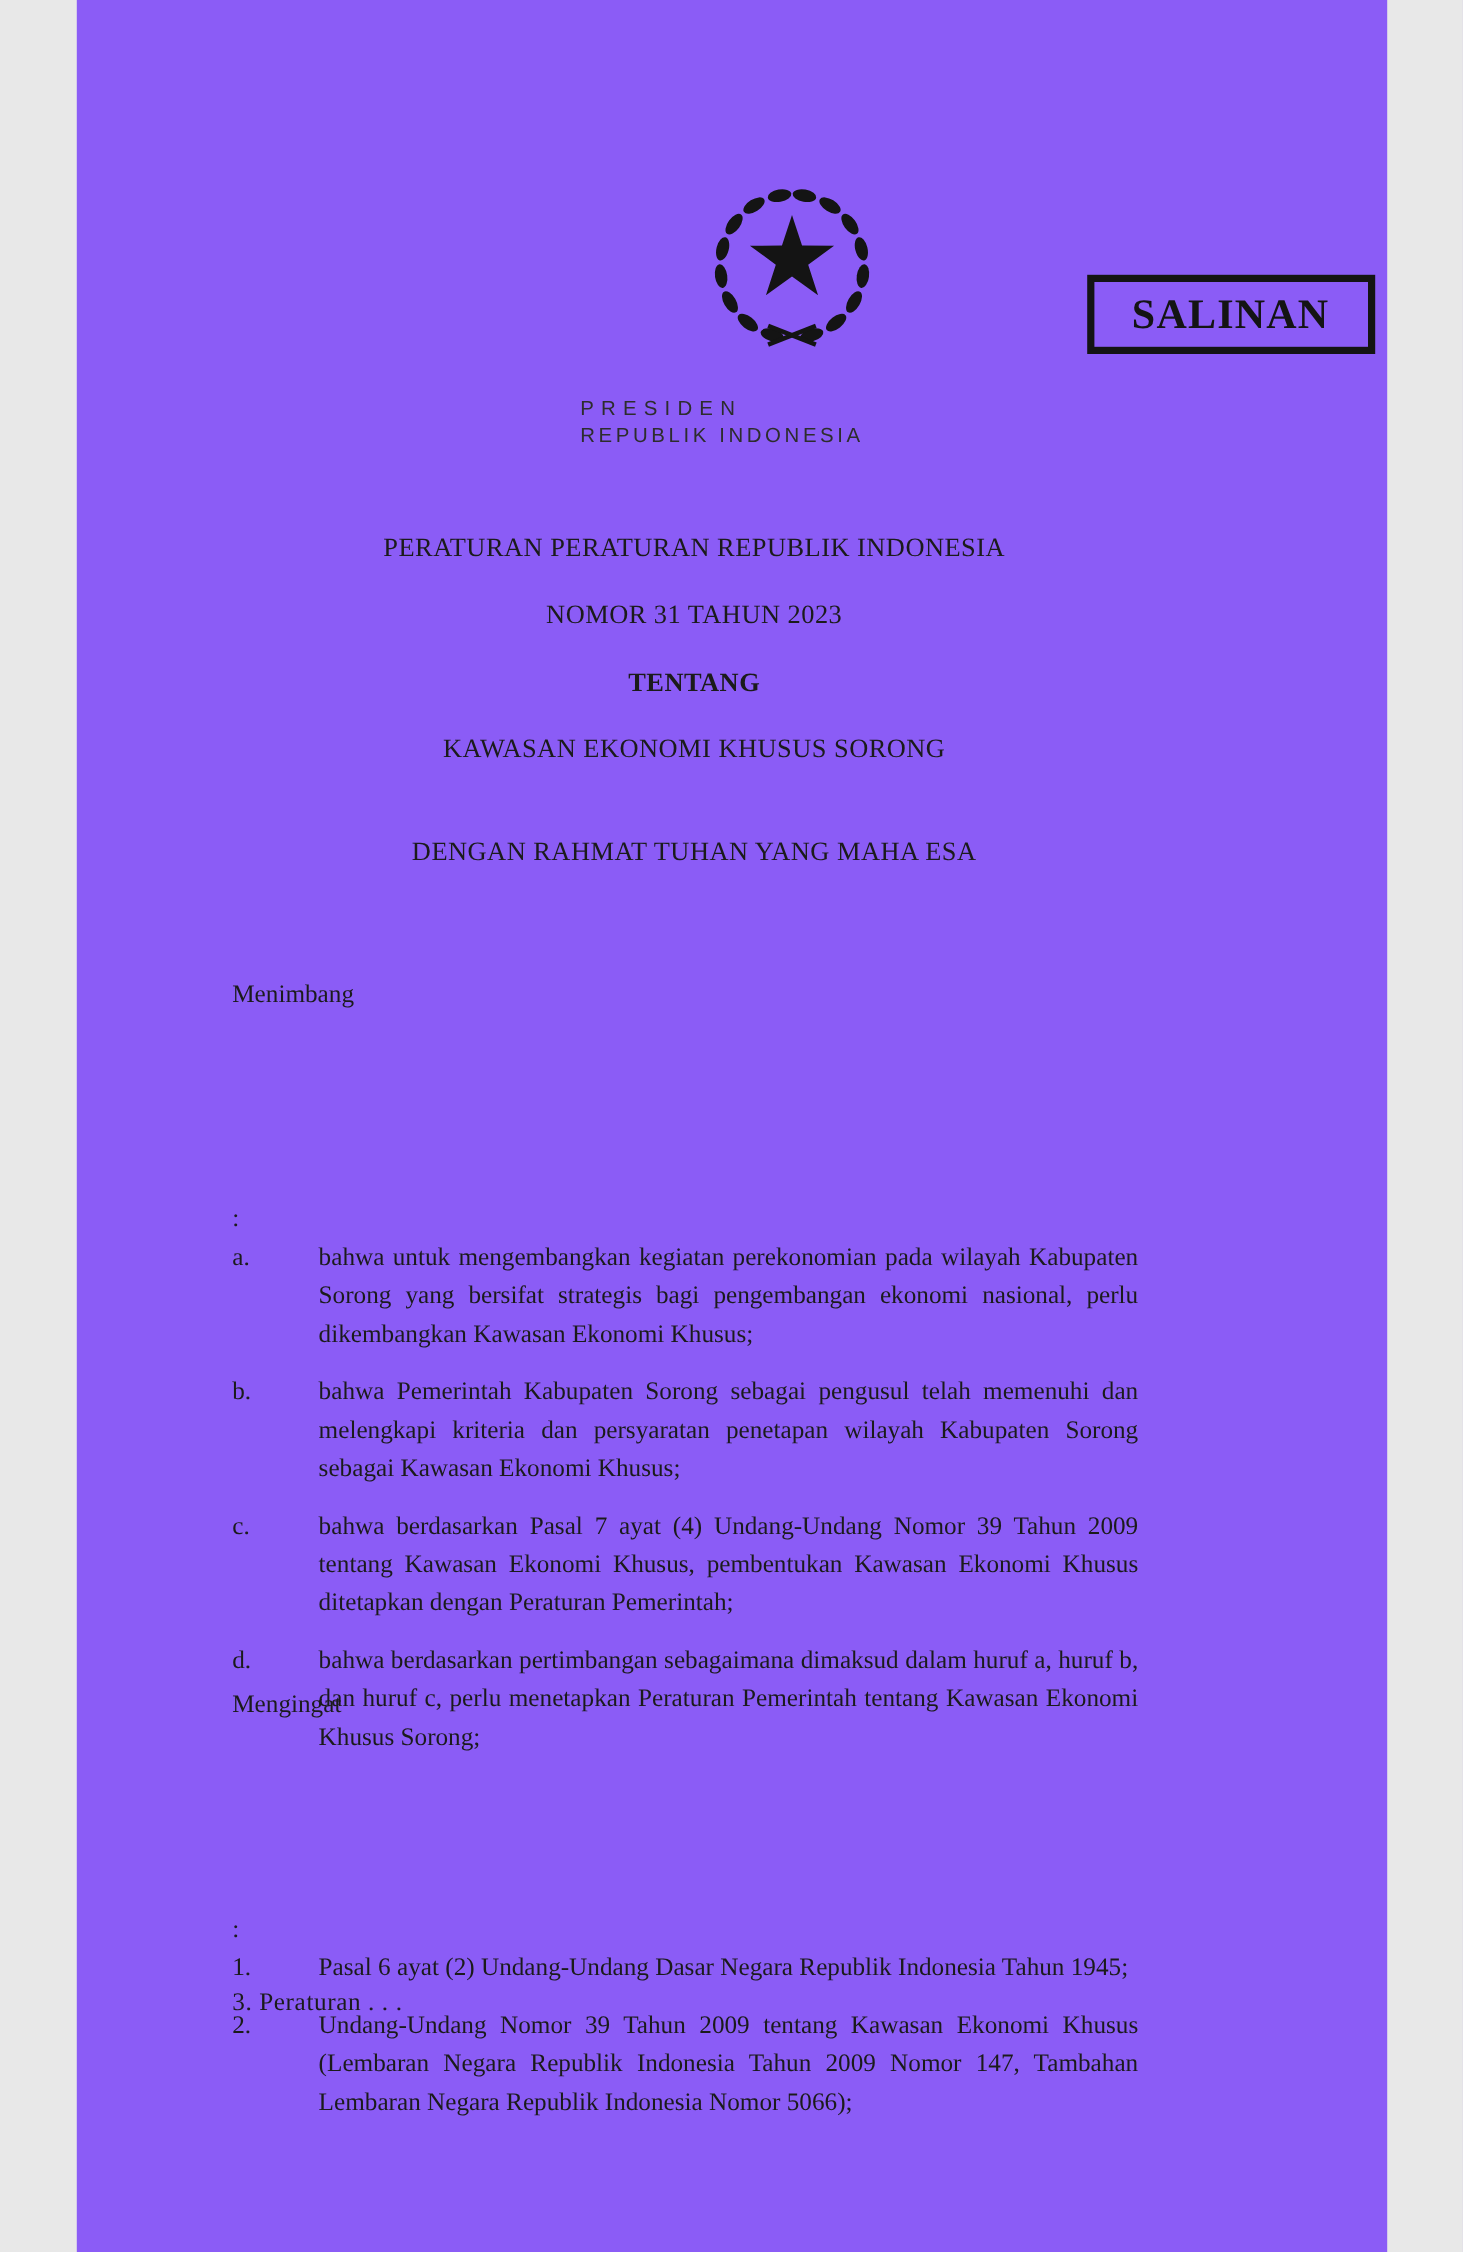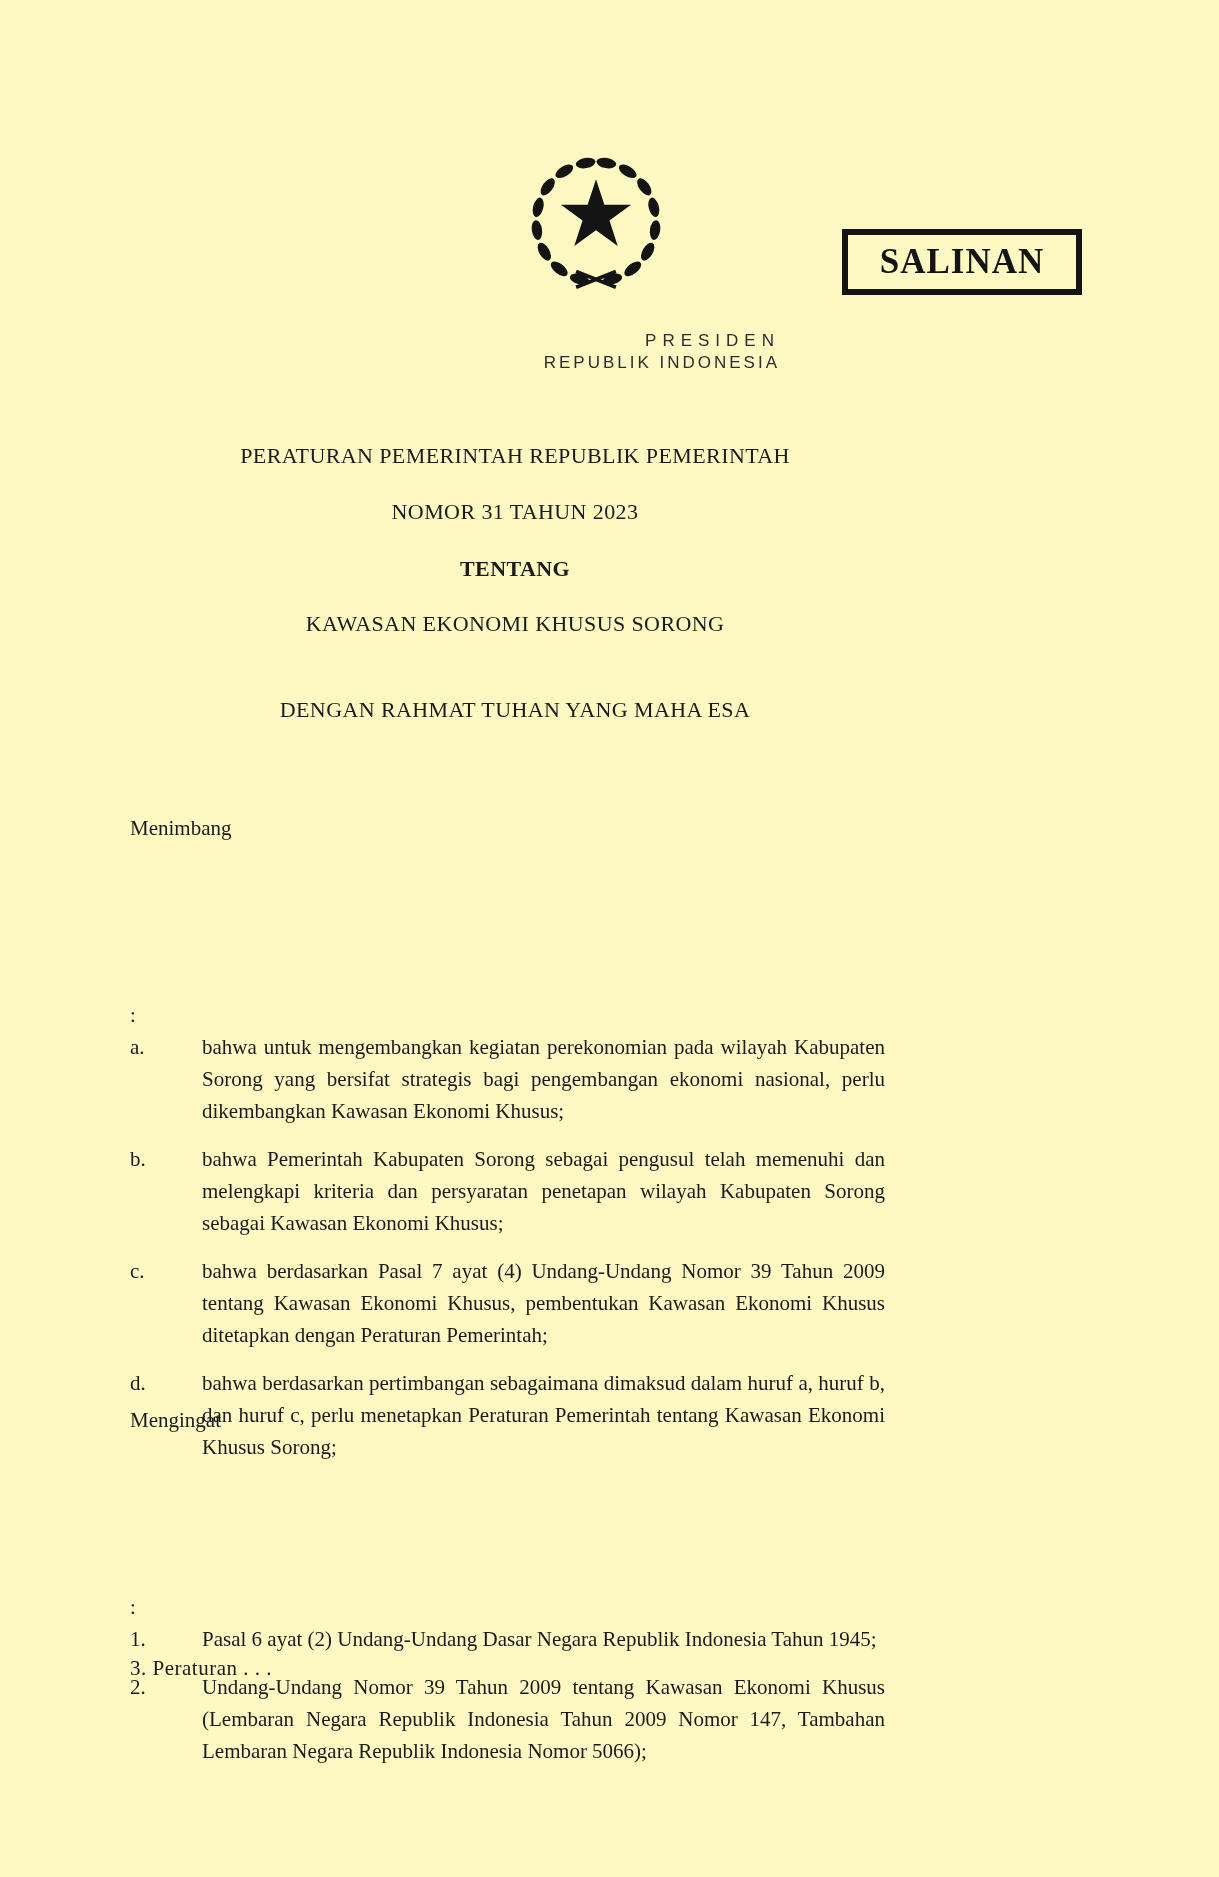--- a/index.html
+++ b/index.html
@@ -1,21 +1,21 @@
 <!DOCTYPE html>
 <html><head>
 <meta charset="utf-8">
 <style>
   html, body { margin: 0; padding: 0; background: #e8e8e8; }
   .page {
     position: relative;
-    width: 1219px;
+    width: 1092px;
     height: 1877px;
     margin: 0 auto;
-    background: #fef9c3;
+    background: #8b5cf6;
     font-family: "Liberation Serif", serif;
     color: #1b1b1b;
     overflow: hidden;
   }
 
   
   .emblem {
     position: absolute;
     left: 525px;
     top: 143px;
@@ -23,21 +23,21 @@
     height: 152px;
   }
   .emblem svg { width: 100%; height: 100%; }
 
   
   .letterhead {
     position: absolute;
     left: 420px;
     top: 330px;
     width: 360px;
-    text-align: right;
+    text-align: left;
     font-family: "Liberation Sans", sans-serif;
     color: #2d2d2d;
   }
   .letterhead .lh1 {
     font-size: 17px;
     letter-spacing: 6px;
     line-height: 22px;
   }
   .letterhead .lh2 {
     font-size: 17px;
@@ -153,21 +153,21 @@
 
   <div class="salinan-box">
     <span>SALINAN</span>
   </div>
 
   <div class="letterhead">
     <div class="lh1">PRESIDEN</div>
     <div class="lh2">REPUBLIK INDONESIA</div>
   </div>
 
-  <div class="hline t1">PERATURAN PEMERINTAH REPUBLIK PEMERINTAH</div>
+  <div class="hline t1">PERATURAN PERATURAN REPUBLIK INDONESIA</div>
   <div class="hline t2">NOMOR 31 TAHUN 2023</div>
   <div class="hline t3">TENTANG</div>
   <div class="hline t4">KAWASAN EKONOMI KHUSUS SORONG</div>
   <div class="hline inv">DENGAN RAHMAT TUHAN YANG MAHA ESA</div>
 
   <div class="section sec-menimbang">
     <div class="sec-label">Menimbang</div>
     <div class="sec-colon">:</div>
     <div class="sec-items">
       <div class="item">

